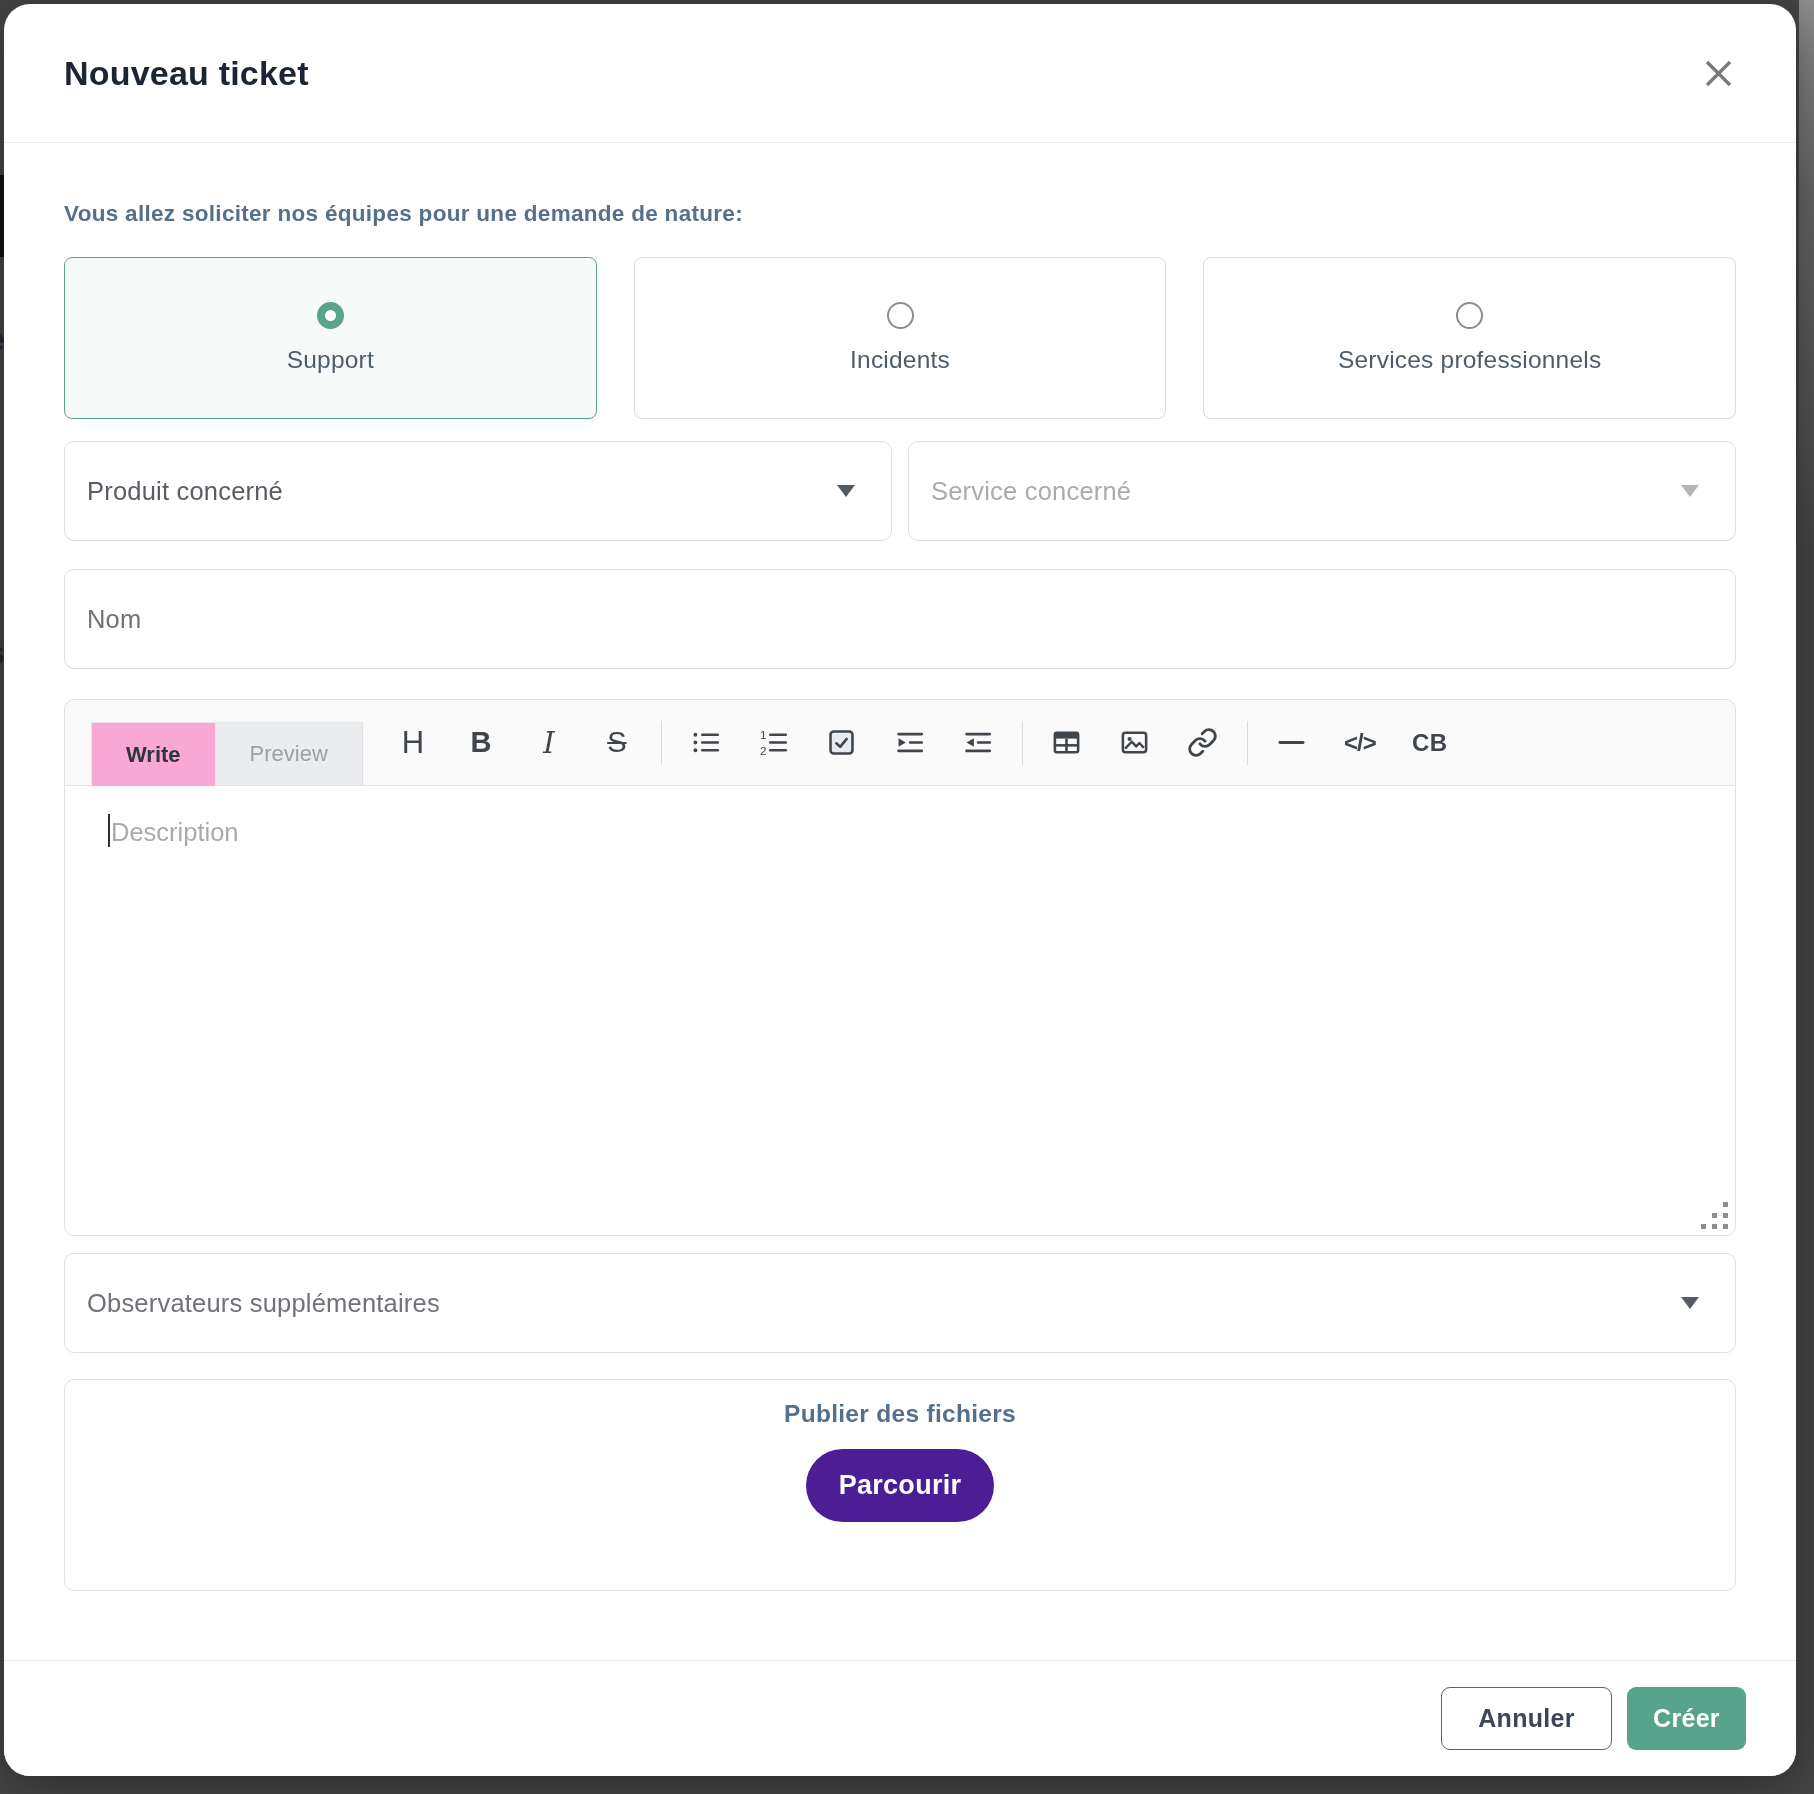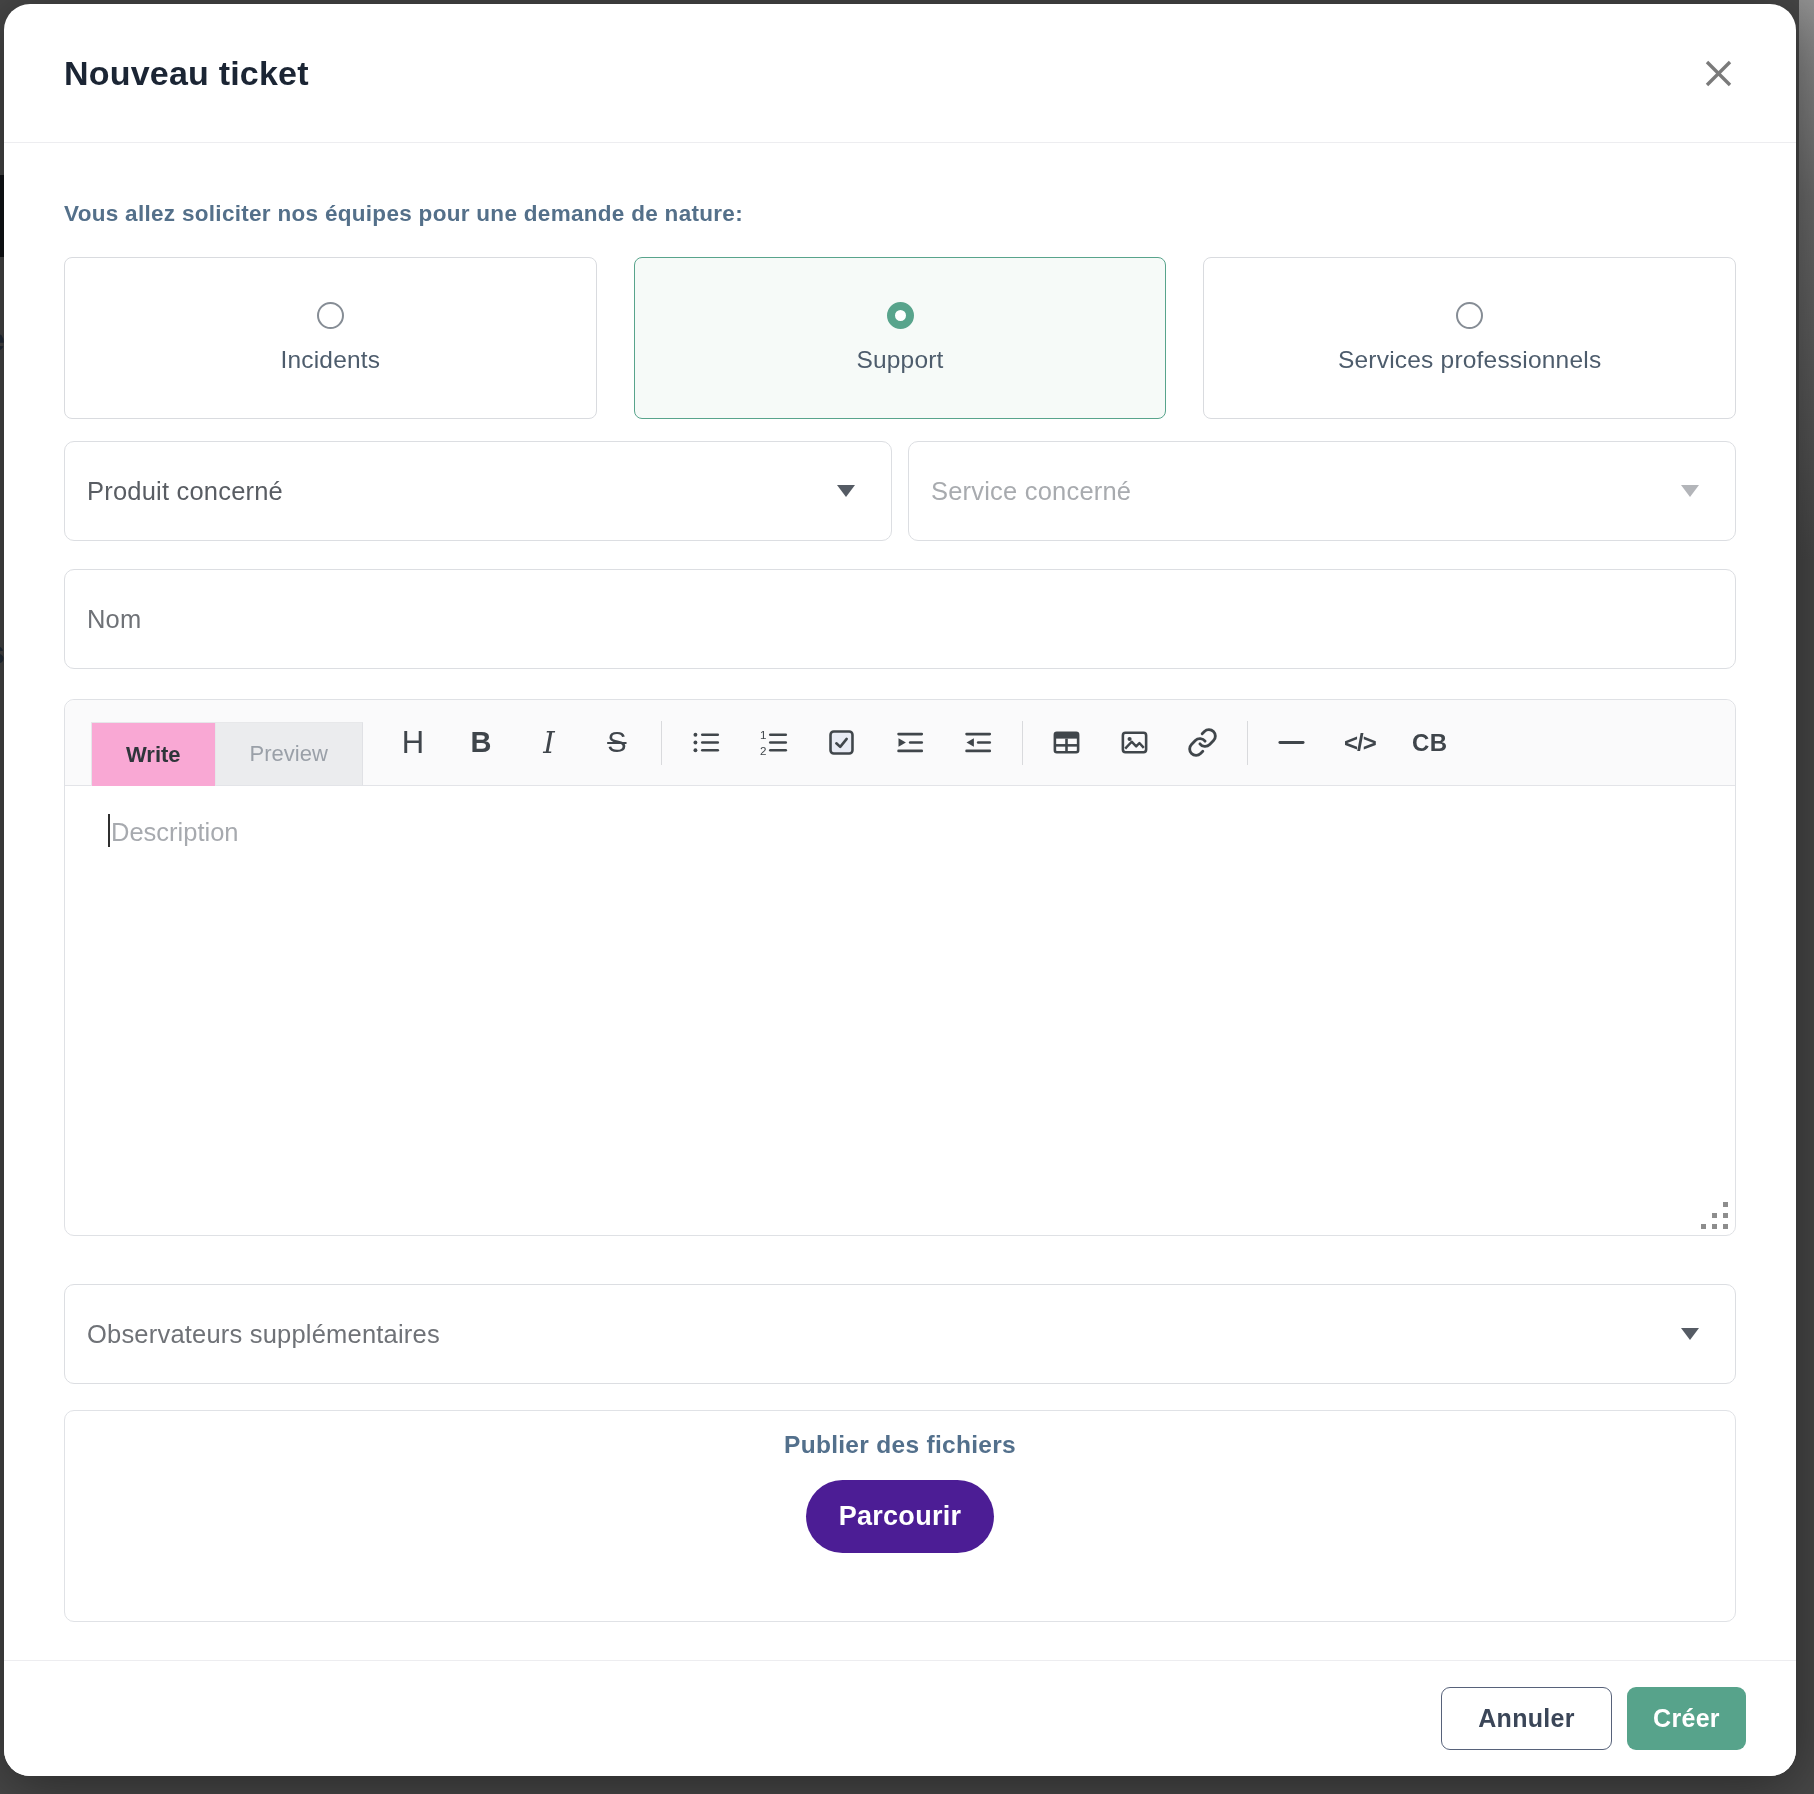--- a/index.html
+++ b/index.html
@@ -61,21 +61,21 @@
   .field .ftext { color:#595d63; letter-spacing:.2px; }
   .field.muted .ftext { color:#a8abaf; }
   .arrow {
     margin-left:auto; width:0; height:0;
     border-left:9px solid transparent; border-right:9px solid transparent;
     border-top:12px solid #555b64;
   }
   .field.muted .arrow { border-top-color:#b3b5b9; }
   .input-field { margin-top:28px; }
   .input-field .ftext { color:#6f7277; }
-  .observers-field { margin-top:48px; }
+  .observers-field { margin-top:17px; }
   .observers-field .ftext { color:#6f7277; }
 
   
   .editor { margin-top:30px; height:537px; border:1px solid #dfe1e5; border-radius:10px; background:#fff; position:relative; }
   .toolbar {
     height:86px; background:#fafafb; border-bottom:1px solid #e3e4e8;
     border-radius:10px 10px 0 0;
     display:flex; align-items:center; padding-left:26px;
   }
   .tabs { display:flex; align-self:flex-end; margin-bottom:-1px; height:64px; }
@@ -161,27 +161,27 @@
         <line x1="28" y1="5" x2="5" y2="28" stroke="#7a7a7a" stroke-width="3.4"></line>
       </svg>
     </button>
   </div>
 
   <div class="modal-body">
 
     <p class="prompt">Vous allez soliciter nos équipes pour une demande de nature:</p>
 
     <div class="cards">
+      <div class="card selected">
+        <span class="radio checked"></span>
+        <span class="card-label">Support</span>
+      </div>
       <div class="card">
         <span class="radio"></span>
         <span class="card-label">Incidents</span>
-      </div>
-      <div class="card selected">
-        <span class="radio checked"></span>
-        <span class="card-label">Support</span>
       </div>
       <div class="card">
         <span class="radio"></span>
         <span class="card-label">Services professionnels</span>
       </div>
     </div>
 
     <div class="selects-row">
       <div class="field">
         <span class="ftext">Produit concerné</span>

